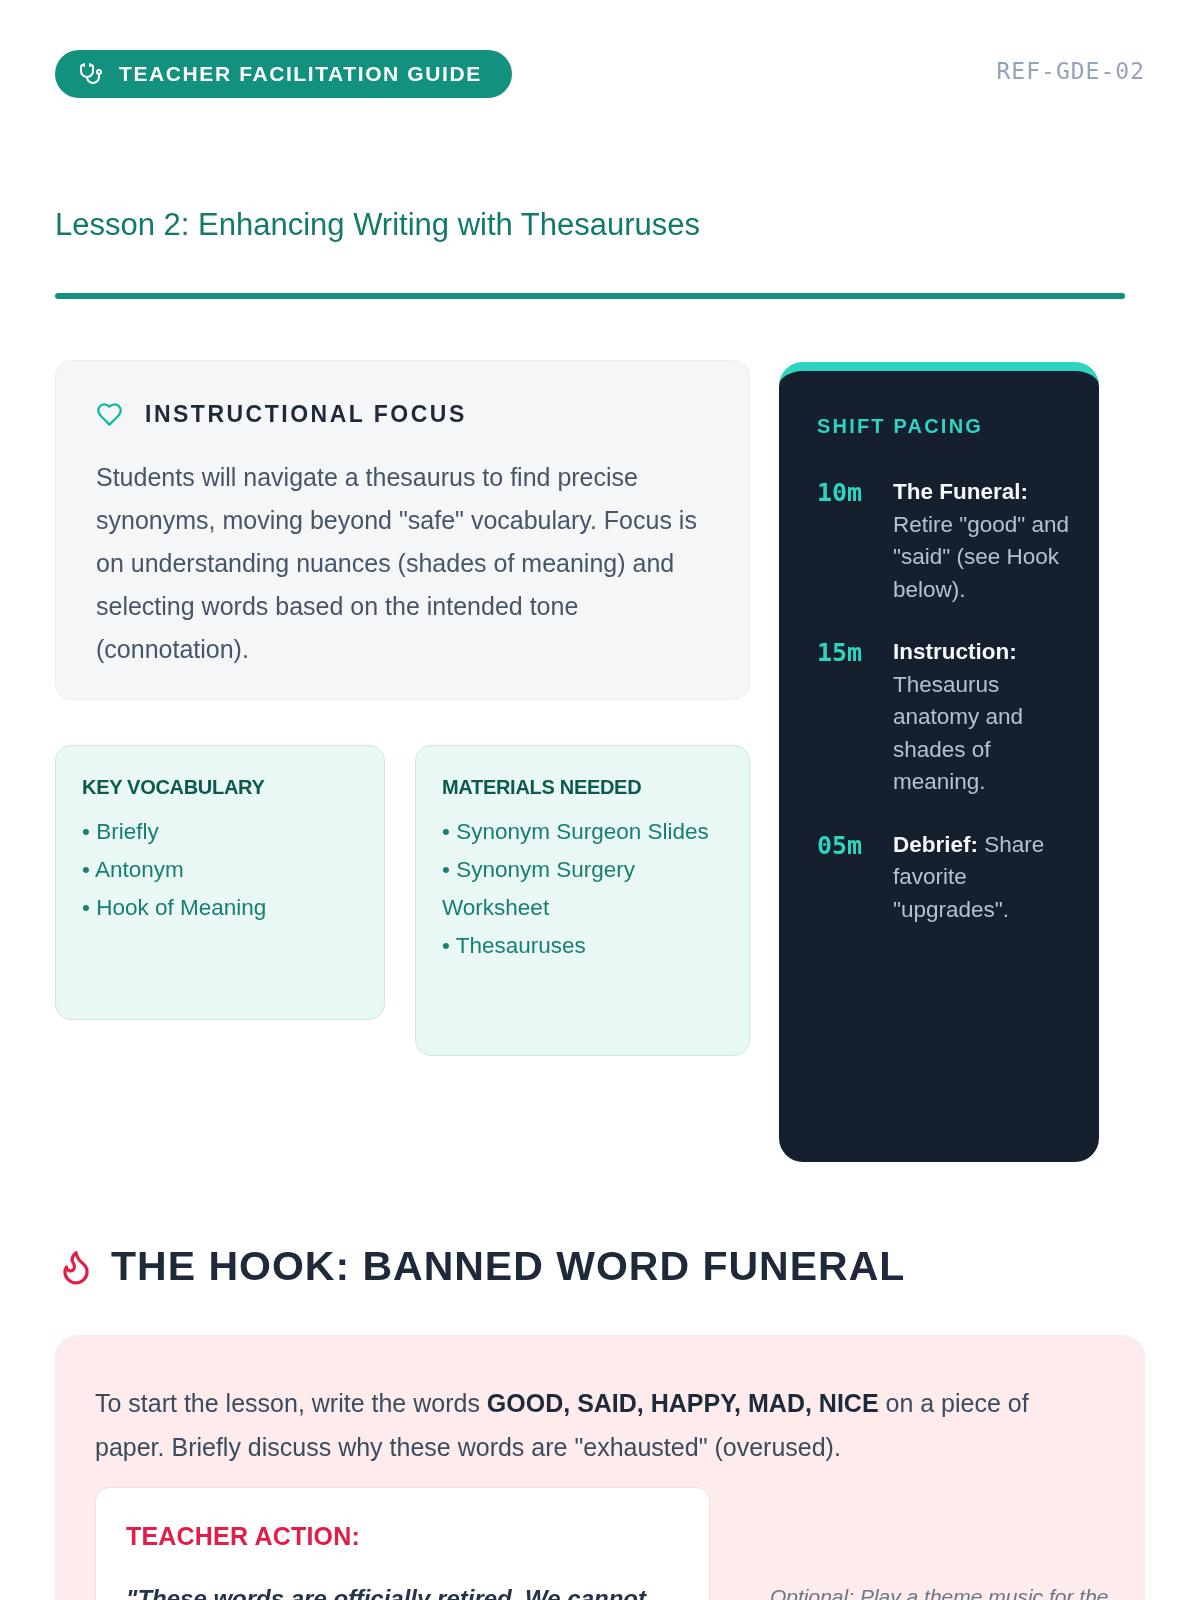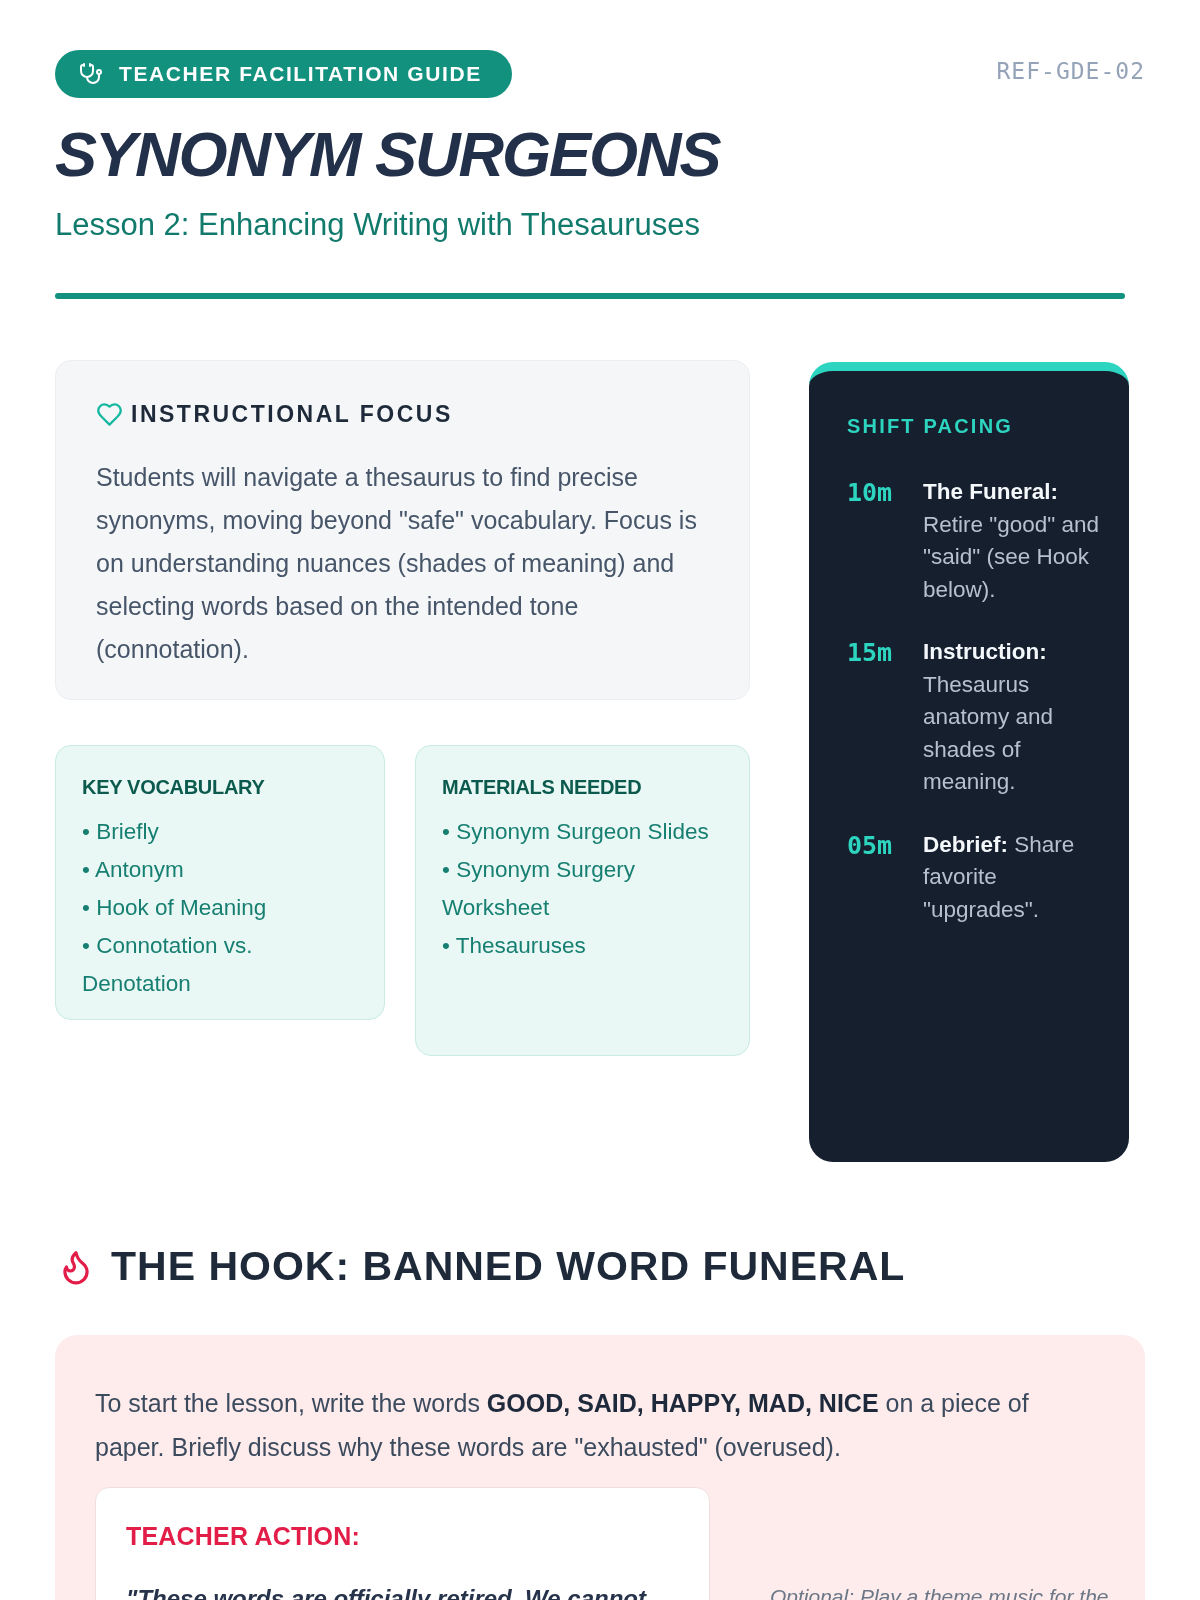--- a/index.html
+++ b/index.html
@@ -15,37 +15,37 @@
   .ref-code { position:absolute; right:55px; top:58px; font-family:"DejaVu Sans Mono", monospace;
               font-size:23px; color:#94a3b8; letter-spacing:1px; }
   .page-title { position:absolute; left:55px; top:118px; font-size:63px; font-weight:bold; font-style:italic;
                 color:#223049; letter-spacing:-2px; }
   .page-subtitle { position:absolute; left:55px; top:207px; font-size:31px; font-weight:500; color:#117a6c; }
   .divider { position:absolute; left:55px; top:293px; width:1070px; height:6px; background:#12917f; border-radius:3px; }
 
   
   .focus-card { position:absolute; left:55px; top:360px; width:695px; height:340px; background:#f5f6f8;
                 border:1px solid #eceef2; border-radius:16px; padding:40px 40px; }
-  .focus-head { display:flex; align-items:center; gap:8px; }
+  .focus-head { display:flex; align-items:center; gap:22px; }
   .focus-head svg { width:27px; height:27px; }
   .focus-heading { font-size:23px; font-weight:bold; letter-spacing:2.5px; color:#1e2a3a; }
   .focus-body { margin-top:28px; font-size:25px; line-height:43px; color:#475569; }
 
   
   .mint-card { position:absolute; top:745px; background:#e9f8f4; border:1px solid #c9ebe3;
                border-radius:16px; padding:30px 26px; }
   .mint-vocab { left:55px; width:330px; height:275px; }
   .mint-materials { left:415px; width:335px; height:311px; }
   .mint-heading { font-size:20px; font-weight:bold; letter-spacing:-0.3px; color:#0c5a4e; }
   .mint-list { margin-top:14px; }
   .mint-item { font-size:22.5px; line-height:38px; color:#177f72; }
   .mint-item::before { content:"•  "; }
 
   
-  .pacing-card { position:absolute; left:809px; top:362px; width:320px; height:800px; background:#161f2e;
+  .pacing-card { position:absolute; left:779px; top:362px; width:320px; height:800px; background:#161f2e;
                  border-top:9px solid #2dd4bf; border-radius:24px; padding:44px 28px 0 38px; }
   .pacing-heading { font-size:20px; font-weight:bold; letter-spacing:2.2px; color:#2dd4bf; }
   .pacing-list { margin-top:38px; }
   .pacing-item { display:flex; gap:16px; margin-bottom:30px; }
   .pacing-time { flex:0 0 60px; font-family:"DejaVu Sans Mono", monospace; font-size:25px; font-weight:bold;
                  color:#2dd4bf; padding-top:2px; }
   .pacing-text { font-size:22.5px; line-height:32.5px; color:#b6c0ce; }
   .pacing-text b { color:#f5f8fb; }
 
   
@@ -76,41 +76,39 @@
       <path d="M11 2v2"></path>
         <path d="M5 2v2"></path>
       <path d="M5 3H4a2 2 0 0 0-2 2v4a6 6 0 0 0 12 0V5a2 2 0 0 0-2-2h-1"></path>
       <path d="M8 15a6 6 0 0 0 12 0v-3"></path>
         <circle cx="20" cy="10" r="2"></circle>
     </svg>
     <span class="badge-label">TEACHER FACILITATION GUIDE</span>
   </div>
   <div class="ref-code">REF-GDE-02</div>
 
-  <h1 class="page-title">SYNONYM SURGEONS</h1>
   <h2 class="page-subtitle">Lesson 2: Enhancing Writing with Thesauruses</h2>
   <div class="divider"></div>
 
   <section class="focus-card">
     <div class="focus-head">
       <svg viewBox="0 0 24 24" fill="none" stroke="#14b8a0" stroke-width="2" stroke-linecap="round" stroke-linejoin="round">
         <path d="M19 14c1.49-1.46 3-3.21 3-5.5A5.5 5.5 0 0 0 16.5 3c-1.76 0-3 .5-4.5 2-1.5-1.5-2.74-2-4.5-2A5.5 5.5 0 0 0 2 8.5c0 2.3 1.51 4.04 3 5.5l7 7Z"></path>
       </svg>
       <span class="focus-heading">INSTRUCTIONAL FOCUS</span>
     </div>
     <p class="focus-body">Students will navigate a thesaurus to find precise synonyms, moving beyond "safe" vocabulary. Focus is on understanding nuances (shades of meaning) and selecting words based on the intended tone (connotation).</p>
   </section>
 
   <section class="mint-card mint-vocab">
     <div class="mint-heading">KEY VOCABULARY</div>
     <div class="mint-list">
       <div class="mint-item">Briefly</div>
       <div class="mint-item">Antonym</div>
       <div class="mint-item">Hook of Meaning</div>
-      <div class="mint-item">Connotation vs. Denotation</div>
     </div>
   </section>
 
   <section class="mint-card mint-materials">
     <div class="mint-heading">MATERIALS NEEDED</div>
     <div class="mint-list">
       <div class="mint-item">Synonym Surgeon Slides</div>
       <div class="mint-item">Synonym Surgery Worksheet</div>
       <div class="mint-item">Thesauruses</div>
     </div>

